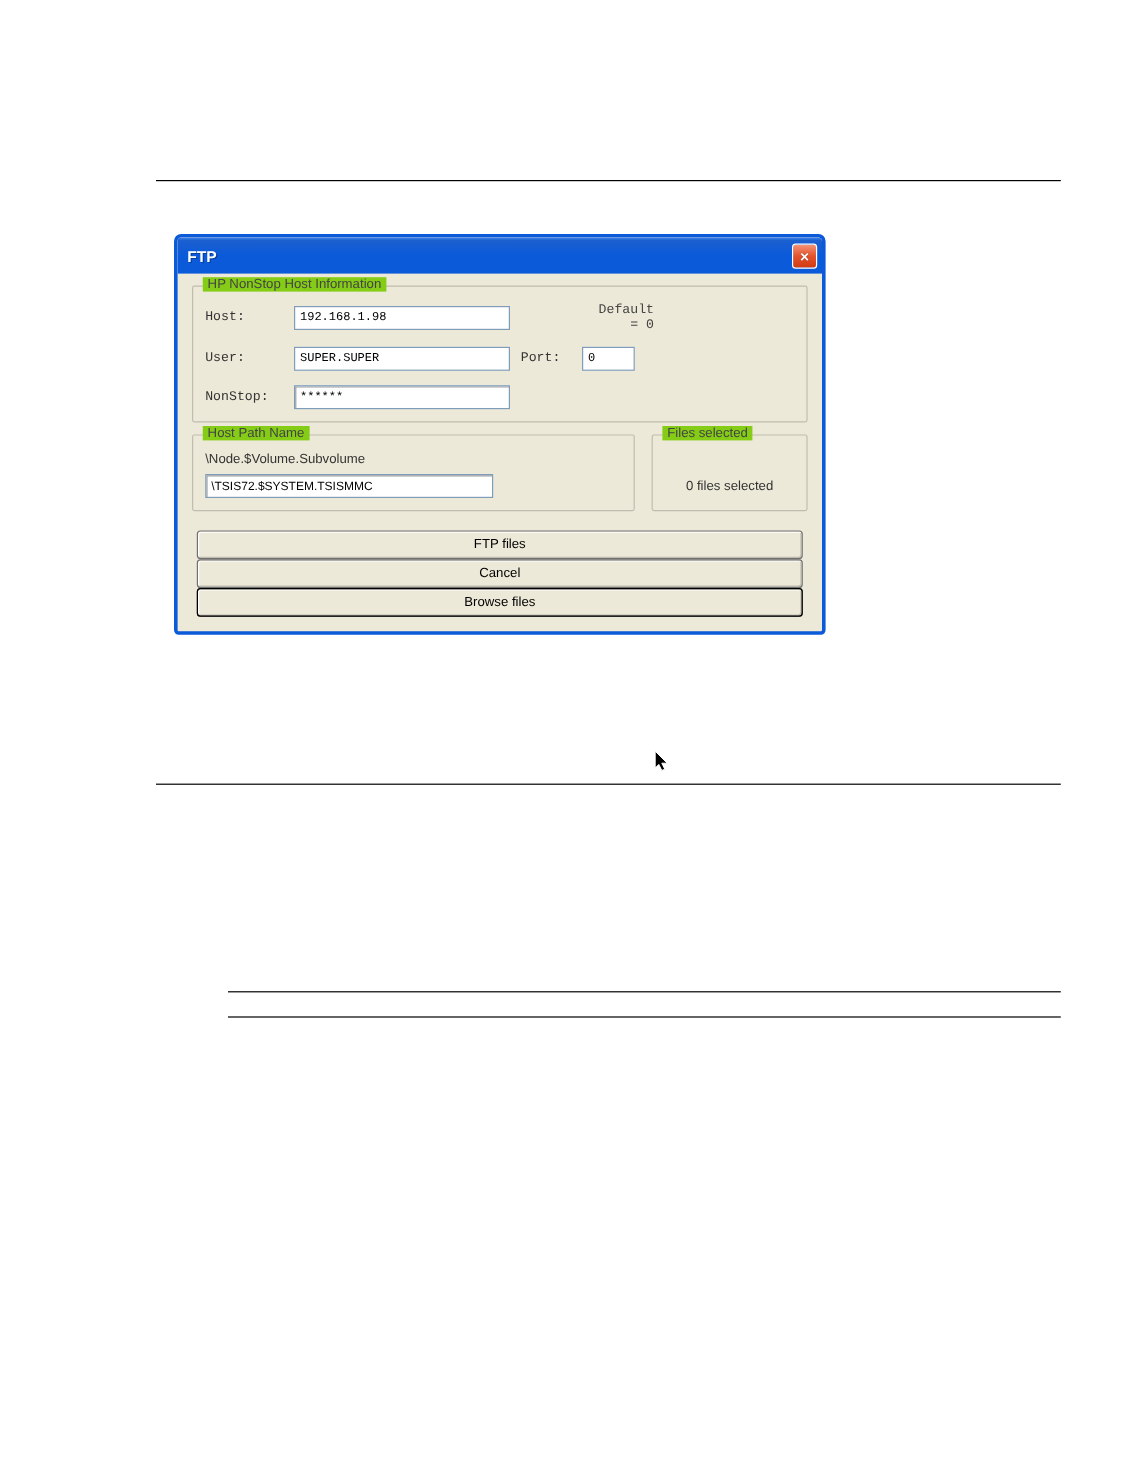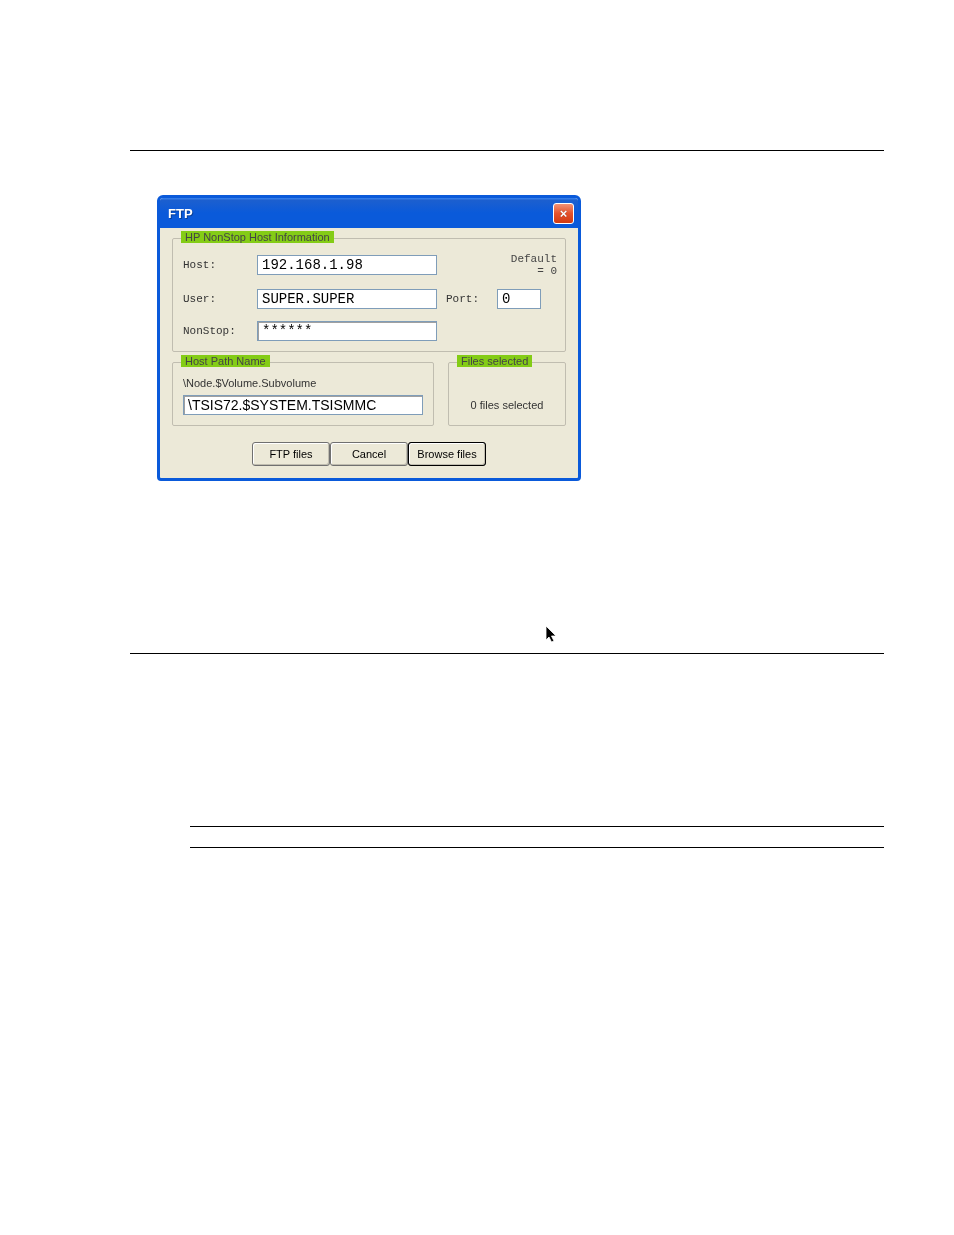--- a/index.html
+++ b/index.html
@@ -17,26 +17,25 @@
       background: #000;
       left: 130px;
       right: 70px;
     }
     .rule-top { top: 150px; }
     .rule-bottom { top: 653px; }
     .dialog {
       position: absolute;
       left: 145px;
       top: 195px;
-      width: 424px;
+      width: 543px;
       border: 3px solid #0A5ADA;
       border-radius: 6px 6px 4px 4px;
       overflow: hidden;
       background: #ECE9D8;
-      margin-left: 12px;
     }
     .titlebar {
       background: linear-gradient(to bottom, #3B84EE 0%, #1C5FCF 8%, #0A5ADA 50%, #0A5ADA 100%);
       height: 30px;
       display: flex;
       align-items: center;
       justify-content: space-between;
       padding: 0 4px 0 8px;
     }
     .titlebar-title {
@@ -86,21 +85,21 @@
       align-items: center;
       font-family: Liberation Mono, monospace;
     }
     .label { color: #333; }
     .text-input {
       border: 1px solid #7F9DB9;
       background: #fff;
       height: 20px;
       padding: 1px 4px;
       font-family: inherit;
-      font-size: 14px;
+      font-size: 10px;
       width: 100%;
     }
     .text-input.sunken {
       box-shadow: inset 1px 1px 0 #A0A0A0;
     }
     .default-note {
       text-align: right;
       padding-left: 12px;
       color: #444;
     }
@@ -117,22 +116,23 @@
     .files-status {
       padding-top: 22px;
       text-align: center;
       color: #333;
     }
     .transfer-box {
       min-height: 58px;
     }
     .btn-row {
       display: flex;
-      justify-content: center;
+      justify-content: space-between;
       padding: 6px 4px 0 4px;
+      flex-direction: column;
     }
     .winbtn {
       min-width: 78px;
       height: 24px;
       background: #ECE9D8;
       border: 1px solid #707070;
       border-radius: 3px;
       font-family: inherit;
       font-size: 11px;
       color: #000;

